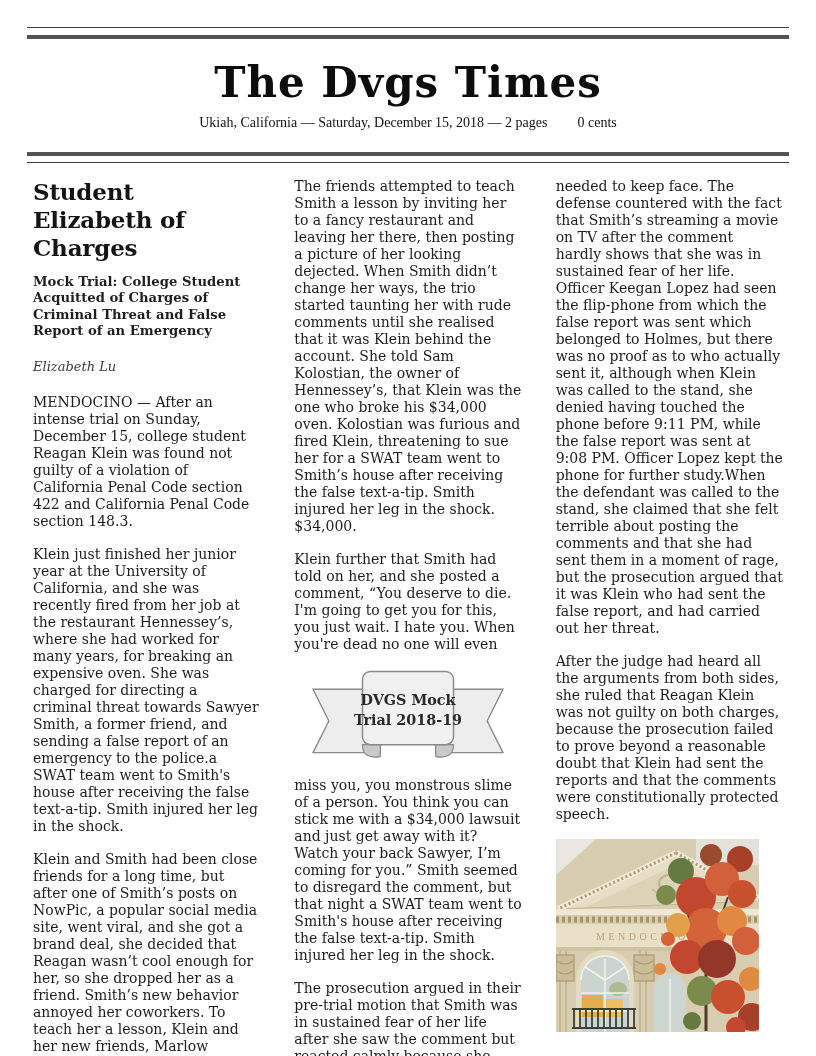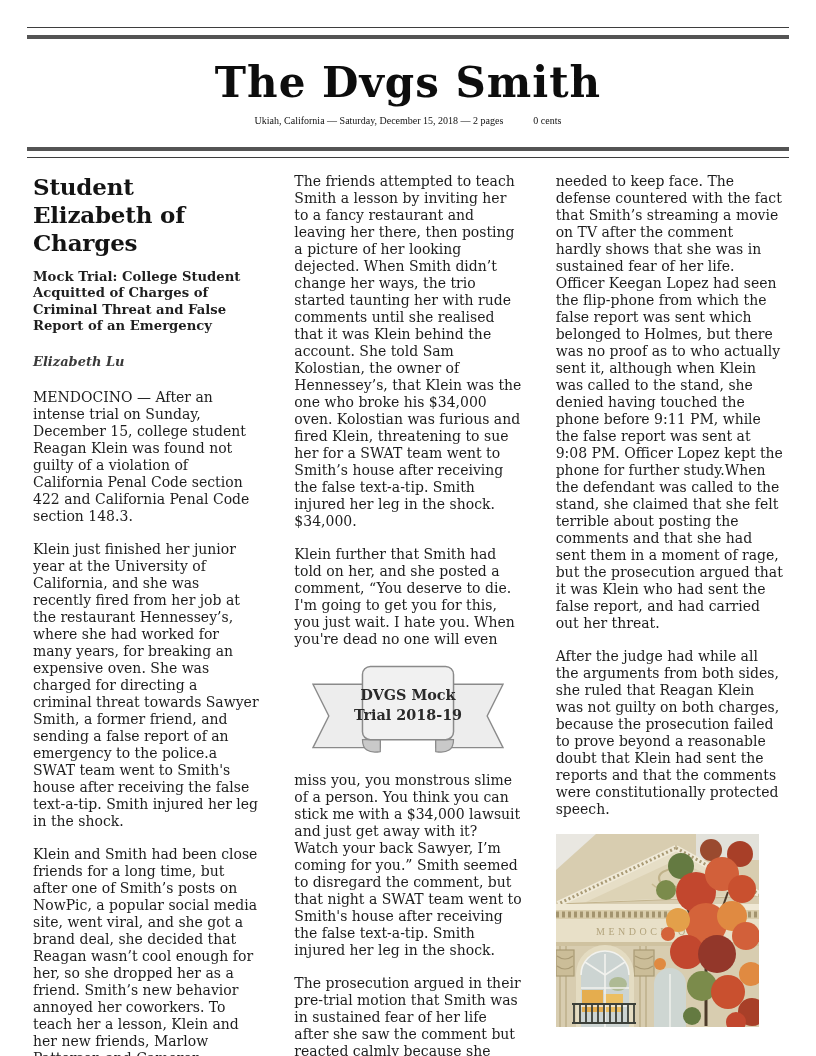--- a/index.html
+++ b/index.html
@@ -17,40 +17,40 @@
   .rule.mid2 { margin-top:6px; }
 
   header { text-align:center; }
   .masthead {
     font-family:"DejaVu Serif", serif; font-weight:700;
     font-size:42px; line-height:1.1; letter-spacing:1px;
     color:#0d0d0d; margin:21px 0 9px 0;
   }
   .dateline {
     display:flex; justify-content:center; align-items:center;
-    font-family:"Liberation Serif", serif; font-size:10px; color:#111;
+    font-family:"Liberation Serif", serif; font-size:14px; color:#111;
   }
   .dateline .price { margin-left:30px; }
 
   .columns {
     display:flex; gap:34px; padding:15px 33px 0 33px;
     font-size:14px; line-height:17px; text-align:left;
   }
   .col { flex:1 1 0; min-width:0; }
 
   .headline {
     font-size:23px; line-height:28px; font-weight:700;
     color:#141414; margin:0 0 7px 0; letter-spacing:-0.2px;
   }
   .subhead {
     font-size:13.2px; line-height:16.5px; font-weight:700;
     color:#1f1f1f; margin:12px 0 18px 0;
   }
   .byline {
-    font-style:italic; font-size:13px; color:#3a3a3a; margin:0 0 19px 0;font-weight:bold;
+    font-style:italic; font-size:13px; color:#3a3a3a; margin:0 0 19px 0;
   }
   .col p { margin:0 0 16px 0; }
 
   .ribbon { display:block; margin:8px auto 14px auto; }
   .ribbon text {
     font-family:"DejaVu Serif", serif; font-size:14.5px; font-weight:600;
     fill:#2a2a2a; text-anchor:middle;
   }
   .frieze-label {
     font-family:"Liberation Serif", serif; font-size:10px;
@@ -60,21 +60,21 @@
 </style>
 </head>
 <body>
 
 <div class="page">
 
   <div class="rule thin top1"></div>
   <div class="rule thick top2"></div>
 
   <header>
-    <h1 class="masthead">The Dvgs Smith</h1>
+    <h1 class="masthead">The Dvgs Times</h1>
     <div class="dateline">
       <span>Ukiah, California — Saturday, December 15, 2018 — 2 pages</span>
       <span class="price">0 cents</span>
     </div>
   </header>
 
   <div class="rule thick mid1"></div>
   <div class="rule thin mid2"></div>
 
   <main class="columns">
@@ -105,21 +105,21 @@
         <text x="98" y="36">DVGS Mock</text>
         <text x="98" y="56">Trial 2018-19</text>
       </svg>
 
       <p>miss you, you monstrous slime of a person. You think you can stick me with a $34,000 lawsuit and just get away with it? Watch your back Sawyer, I’m coming for you.” Smith seemed to disregard the comment, but that night a SWAT team went to Smith's house after receiving the false text-a-tip. Smith injured her leg in the shock.</p>
       <p>The prosecution argued in their pre-trial motion that Smith was in sustained fear of her life after she saw the comment but reacted calmly because she</p>
     </section>
 
     <section class="col">
       <p>needed to keep face. The defense countered with the fact that Smith’s streaming a movie on TV after the comment hardly shows that she was in sustained fear of her life. Officer Keegan Lopez had seen the flip-phone from which the false report was sent which belonged to Holmes, but there was no proof as to who actually sent it, although when Klein was called to the stand, she denied having touched the phone before 9:11 PM, while the false report was sent at 9:08 PM. Officer Lopez kept the phone for further study.When the defendant was called to the stand, she claimed that she felt terrible about posting the comments and that she had sent them in a moment of rage, but the prosecution argued that it was Klein who had sent the false report, and had carried out her threat.</p>
-      <p>After the judge had while all the arguments from both sides, she ruled that Reagan Klein was not guilty on both charges, because the prosecution failed to prove beyond a reasonable doubt that Klein had sent the reports and that the comments were constitutionally protected speech.</p>
+      <p>After the judge had heard all the arguments from both sides, she ruled that Reagan Klein was not guilty on both charges, because the prosecution failed to prove beyond a reasonable doubt that Klein had sent the reports and that the comments were constitutionally protected speech.</p>
 
       <svg class="photo" width="203" height="193" viewBox="0 0 203 193">
 
         <rect width="203" height="193" fill="#d8cdb0"></rect>
 
         <polygon points="0,0 40,0 0,36" fill="#e9e7e1"></polygon>
         <rect x="140" y="0" width="63" height="26" fill="#e2e1da"></rect>
 
         <g>
           <polygon points="120,12 2,70 203,62" fill="#e6dec6" stroke="#c3b48e" stroke-width="1"></polygon>

